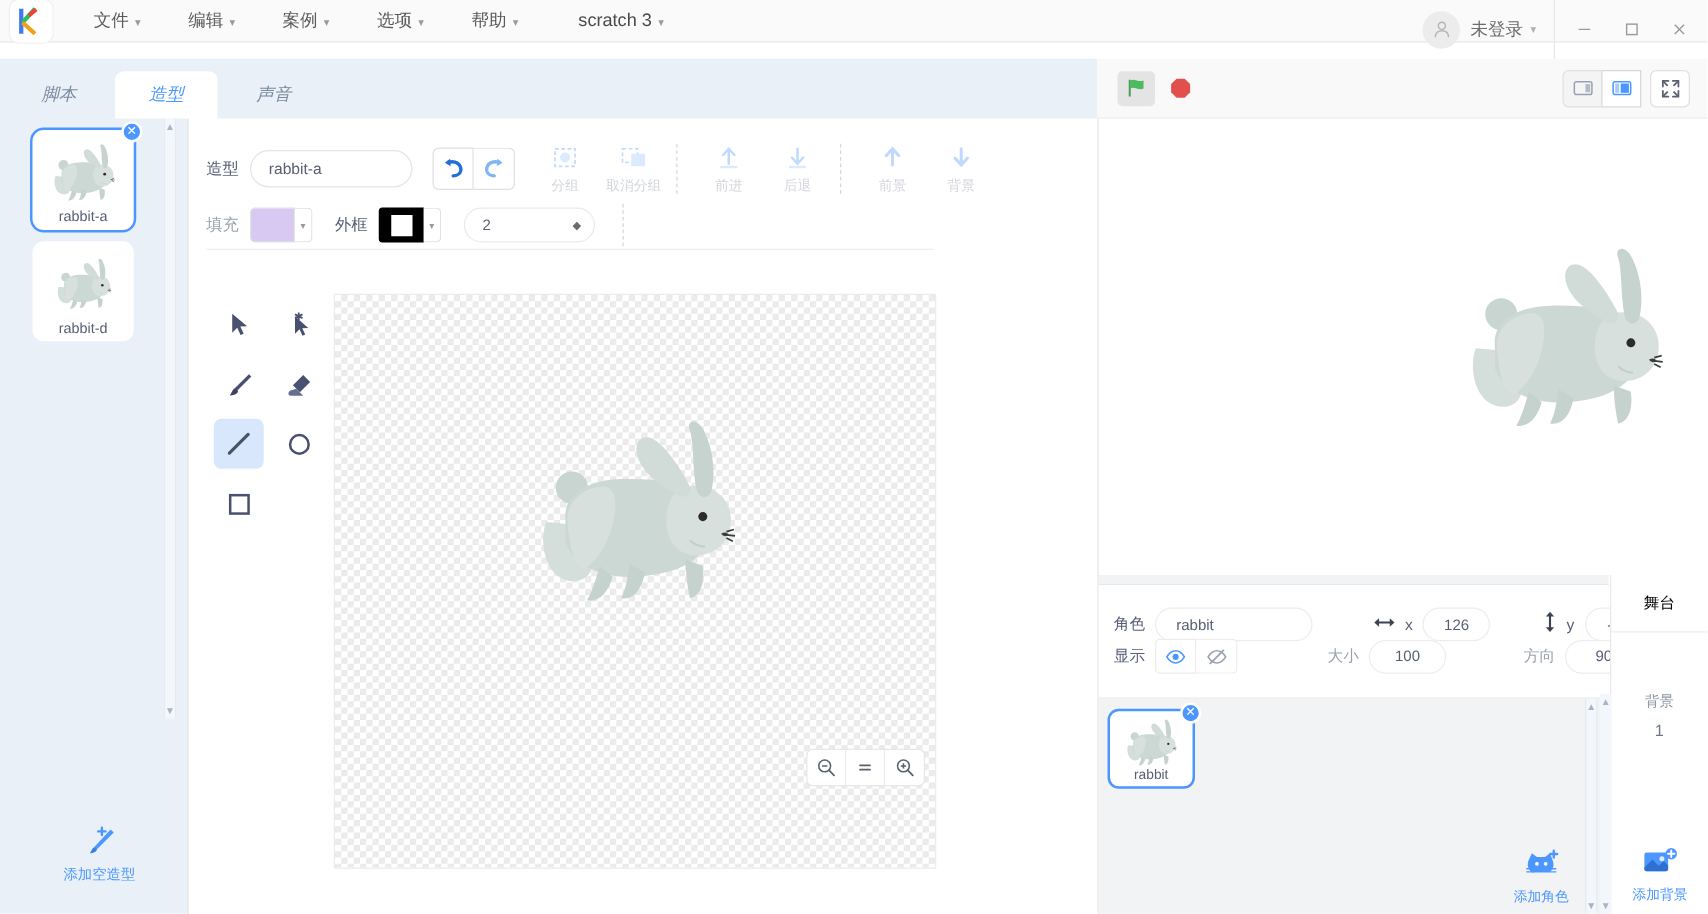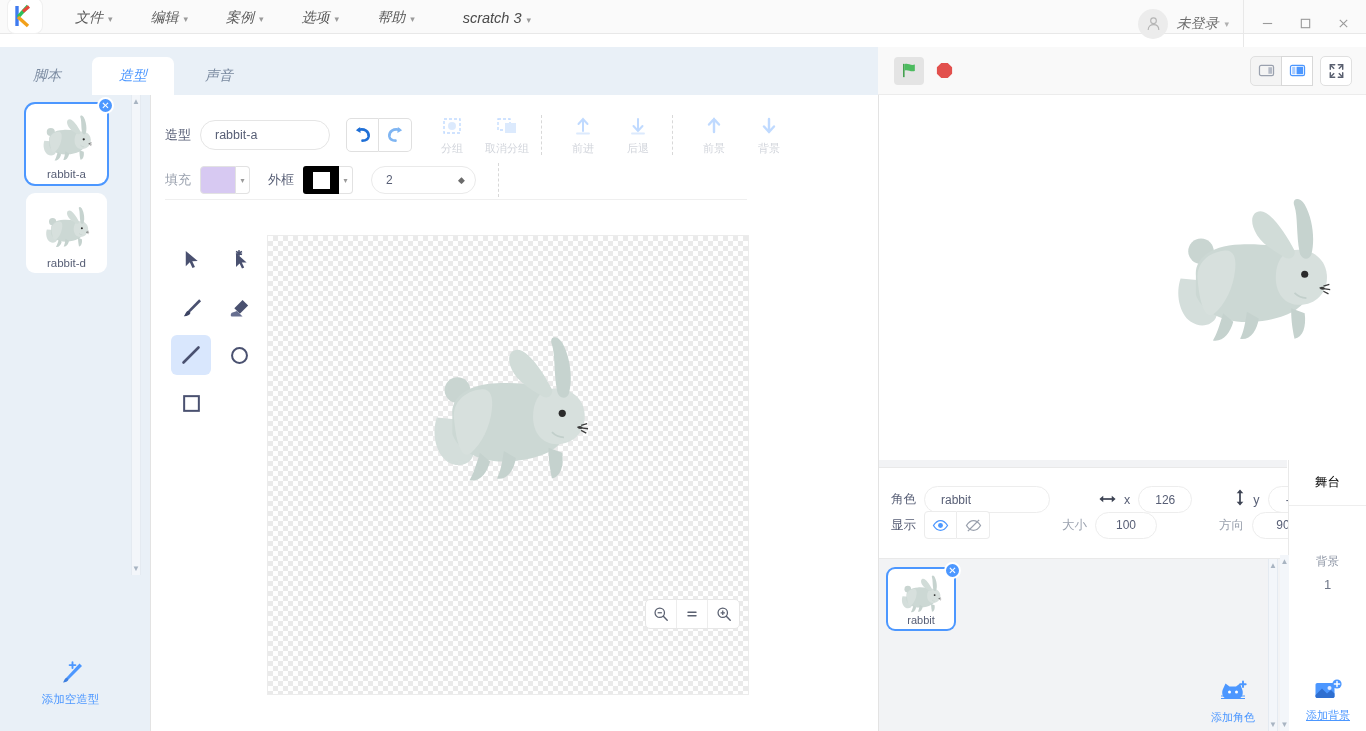--- a/index.html
+++ b/index.html
@@ -9,21 +9,21 @@
     background: #ffffff;
     overflow: hidden;
     color: #575e75;
   }
   .app { position: relative; width: 1366px; height: 731px; }
 
   
   .menubar {
     position: absolute; left: 0; top: 0; width: 1366px; height: 34px;
     background: #fafafa; border-bottom: 1px solid #e8e8e8;
-    display: flex; align-items: flex-end; font-style: italic;
+    display: flex; align-items: center;
   }
   .logo-box {
     width: 34px; height: 34px; margin-left: 8px; border-radius: 7px;
     background: #fff; display: flex; align-items: center; justify-content: center;
     box-shadow: 0 0 0 1px #f0f0f0;
   }
   .menu-items { display: flex; align-items: center; margin-left: 22px; }
   .menu-item {
     font-size: 14px; color: #5a5a5a; padding: 6px 11px; margin-right: 16px;
     cursor: default; white-space: nowrap;
@@ -108,21 +108,21 @@
     border: 2px solid #fff;
   }
   .pane-scrollbar {
     position: absolute; right: 10px; top: 0; width: 10px; height: 480px;
     background: #f3f6fa; border-left: 1px solid #e4eaf1; border-right: 1px solid #e4eaf1;
     display: flex; flex-direction: column; justify-content: space-between;
     align-items: center; padding: 2px 0;
   }
   .sb-arrow { font-size: 8px; color: #a8b4c2; }
   .add-group {
-    position: absolute; left: 4px; bottom: 8px; width: 133px; text-align: center;
+    position: absolute; left: 13px; bottom: 8px; width: 133px; text-align: center;
   }
   .add-btn { margin-bottom: 16px; }
   .add-btn .icon { height: 34px; display:flex; align-items:center; justify-content:center; }
   .add-btn .label { font-size: 11.5px; color: #4c97ff; margin-top: 2px; }
   .pane-divider {
     position: absolute; left: 150px; top: 95px; width: 1px; height: 636px;
     background: #e3e3e3;
   }
 
   
@@ -282,21 +282,21 @@
     background: #fff; border-left: 1px solid #e9e9e9;
   }
   .stage-sel-head {
     height: 46px; display: flex; align-items: center; justify-content: center;
     font-size: 12.5px; color: #000000; border-bottom: 1px solid #eeeeee;
   }
   .stage-sel-body { padding-top: 48px; text-align: center; }
   .bk-label { font-size: 11.5px; color: #8f97a6; }
   .bk-count { font-size: 13px; color: #6f7788; margin-top: 8px; }
   .add-backdrop { position: absolute; bottom: 8px; left: 0; width: 78px; text-align: center; }
-  .add-backdrop .label { font-size: 11px; color: #4c97ff; text-decoration: underline; }
+  .add-backdrop .label { font-size: 11px; color: #4c97ff; }
   .mini-sb {
     position: absolute; left: -9px; top: 95px; width: 9px; height: 176px;
     background: #f3f6fa; display: flex; flex-direction: column;
     justify-content: space-between; align-items: center; padding: 2px 0;
   }
 </style>
 </head>
 <body>
 
 <svg width="0" height="0" style="position:absolute" aria-hidden="true">

